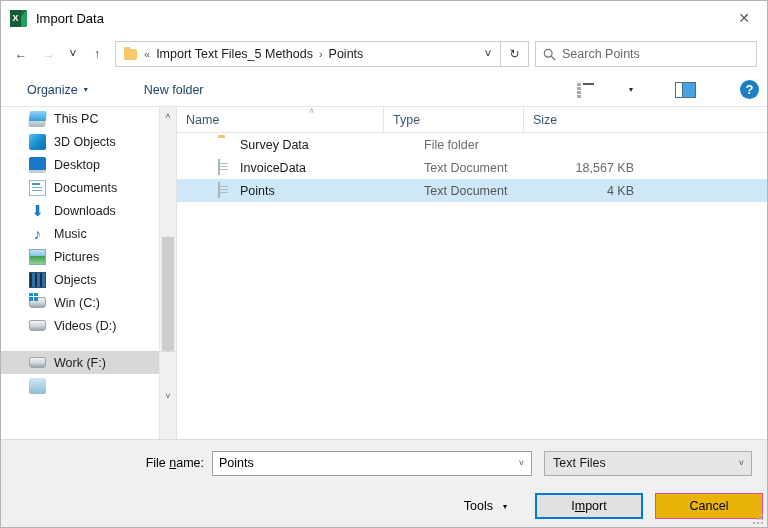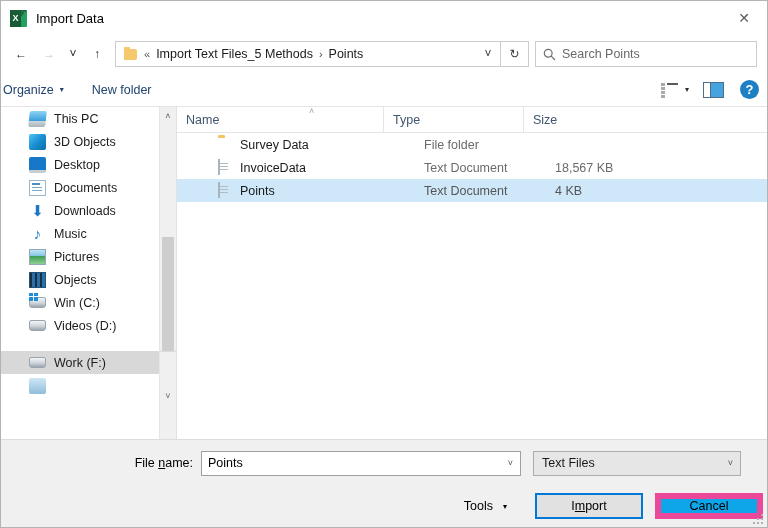--- a/index.html
+++ b/index.html
@@ -107,22 +107,23 @@
   .search-icon {
     width: 26px; display: flex; align-items: center; justify-content: center;
     color: #6f6f6f;
   }
   .search-placeholder { color: #6a6a6a; font-size: 12.5px; }
 
   
   .toolbar {
     height: 34px; min-height: 34px;
     display: flex; align-items: center;
-    padding: 0 8px 0 2px;
+    padding: 0 8px 0 26px;
     border-bottom: 1px solid #e5e5e5;
+    gap: 28px;
   }
   .tb-link { color: #21436e; font-size: 12.5px; margin-right: 28px; display: flex; align-items: center; }
   .tb-caret { margin-left: 6px; font-size: 8px; color: #21436e; }
   .tb-spacer { flex: 1; }
   .view-icon { width: 17px; height: 14px; position: relative; }
   .view-icon i {
     position: absolute; left: 6px; height: 2px; width: 11px; background: #5b5b5b; display:block;
   }
   .view-icon i:nth-child(1){ top:0 } .view-icon i:nth-child(2){ top:4px }
   .view-icon i:nth-child(3){ top:8px } .view-icon i:nth-child(4){ top:12px }
@@ -218,21 +219,21 @@
     color: #9aa8b8; font-size: 9px;
   }
   .row {
     height: 23px; display: flex; align-items: center; font-size: 12.5px;
     color: #1a1a1a;
     padding-left: 32px;
   }
   .row.selected { background: #cfe8f9; }
   .cell-name { width: 206px; display: flex; align-items: center; padding-left: 9px; }
   .cell-type { width: 140px; padding-left: 9px; color: #6b6b6b; }
-  .cell-size { width: 86px; padding-right: 7px; text-align: left; color: #6b6b6b; }
+  .cell-size { width: 86px; padding-right: 7px; text-align: right; color: #6b6b6b; }
   .row.selected .cell-type, .row.selected .cell-size { color: #555; }
   .file-ico { width: 14px; height: 16px; margin-right: 8px; position: relative; flex: none; }
   .ico-folder {
     width: 14px; height: 11px; background: #f3c560; border-radius: 1px 2px 2px 1px;
   }
   .ico-folder::before {
     content:""; position:absolute; left:0; top:-2px; width:7px; height:3px;
     background:#f3c560; border-radius:1px 1px 0 0;
   }
   .ico-txt {
@@ -243,42 +244,42 @@
     background: repeating-linear-gradient(180deg,#b0bcc4 0 1px,transparent 1px 3px);
   }
   .list-scroll-space { flex: 1; }
 
   
   .bottom {
     background: #f0f0f0; border-top: 1px solid #dcdcdc;
     padding: 0; flex: none; height: 88px;
     position: relative;
   }
-  .fn-row { display: flex; align-items: center; height: 46px; padding: 0 10px 0 0; }
+  .fn-row { display: flex; align-items: center; height: 46px; padding: 0 10px 0 11px; }
   .fn-label { width: 200px; text-align: right; padding-right: 8px; font-size: 12.5px; color:#000; }
   .fn-combo {
     width: 320px; height: 25px; background: #fff; border: 1px solid #a0a0a0;
     display: flex; align-items: center; padding-left: 6px;
     font-size: 12.5px; color: #000;
   }
   .combo-caret { margin-left: auto; margin-right: 7px; color: #4a4a4a; font-size: 9px; }
   .type-combo {
     width: 208px; height: 25px; background: #e6e6e6; border: 1px solid #adadad;
     display: flex; align-items: center; padding-left: 8px; margin-left: 12px;
     font-size: 12.5px; color: #1a1a1a;
   }
   .btn-row { display: flex; align-items: center; justify-content: flex-end; height: 40px; padding-right: 4px; }
   .tools-btn {
     display: flex; align-items: center; font-size: 12.5px; color: #000;
     margin-right: 16px;
   }
   .tools-caret { margin-left: 10px; font-size: 8px; }
   .btn {
     height: 26px; min-width: 108px; padding: 0 10px;
-    background: #0ea5e9; border: 6px solid #ec4899;
+    background: #eab308; border: 1px solid #ec4899;
     font-size: 12.5px; color: #000;
     display: flex; align-items: center; justify-content: center;
     margin-left: 12px;
   }
   .btn.default { border: 2px solid #0078d7; background: #e1e1e1; }
   .u { text-decoration: underline; }
   .grip {
     position: absolute; right: 3px; bottom: 2px; width: 11px; height: 11px;
     background-image:
       linear-gradient(#b0b0b0 0 0), linear-gradient(#b0b0b0 0 0), linear-gradient(#b0b0b0 0 0),

